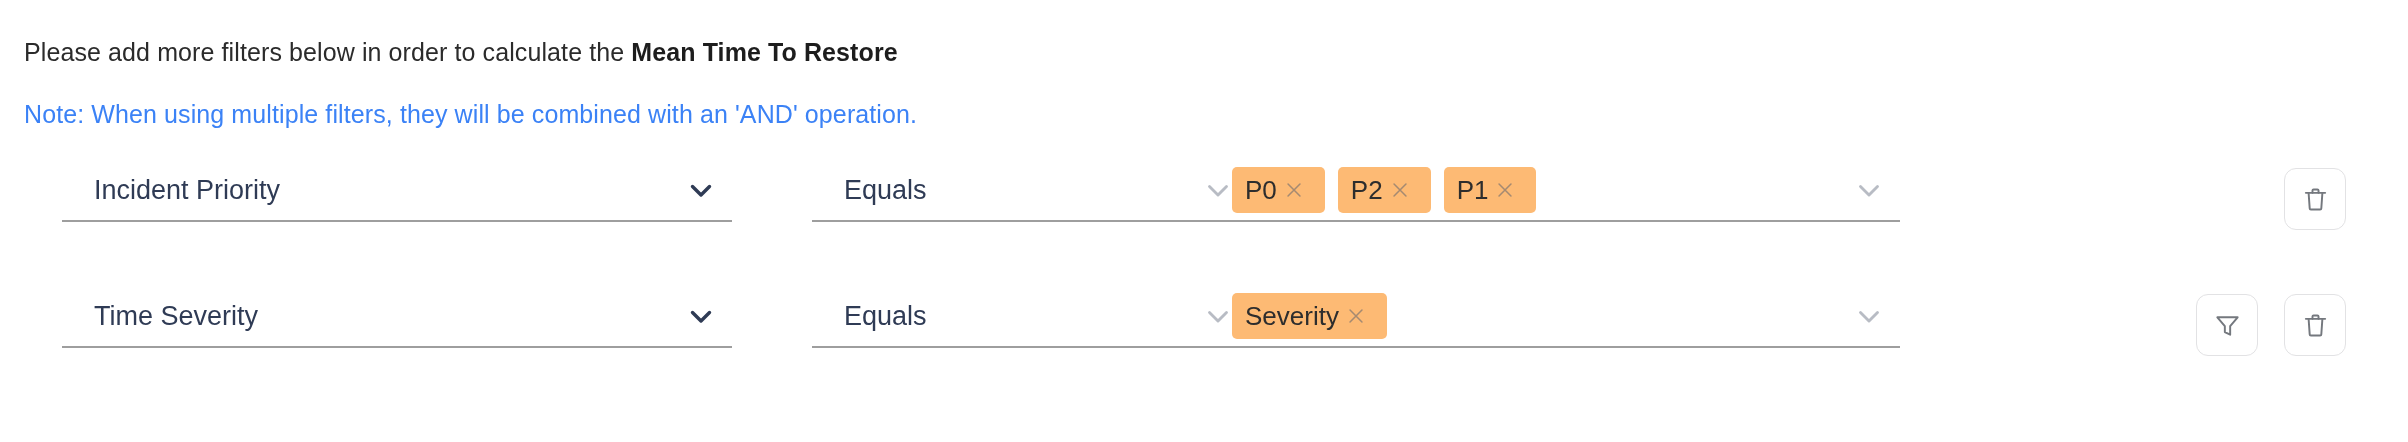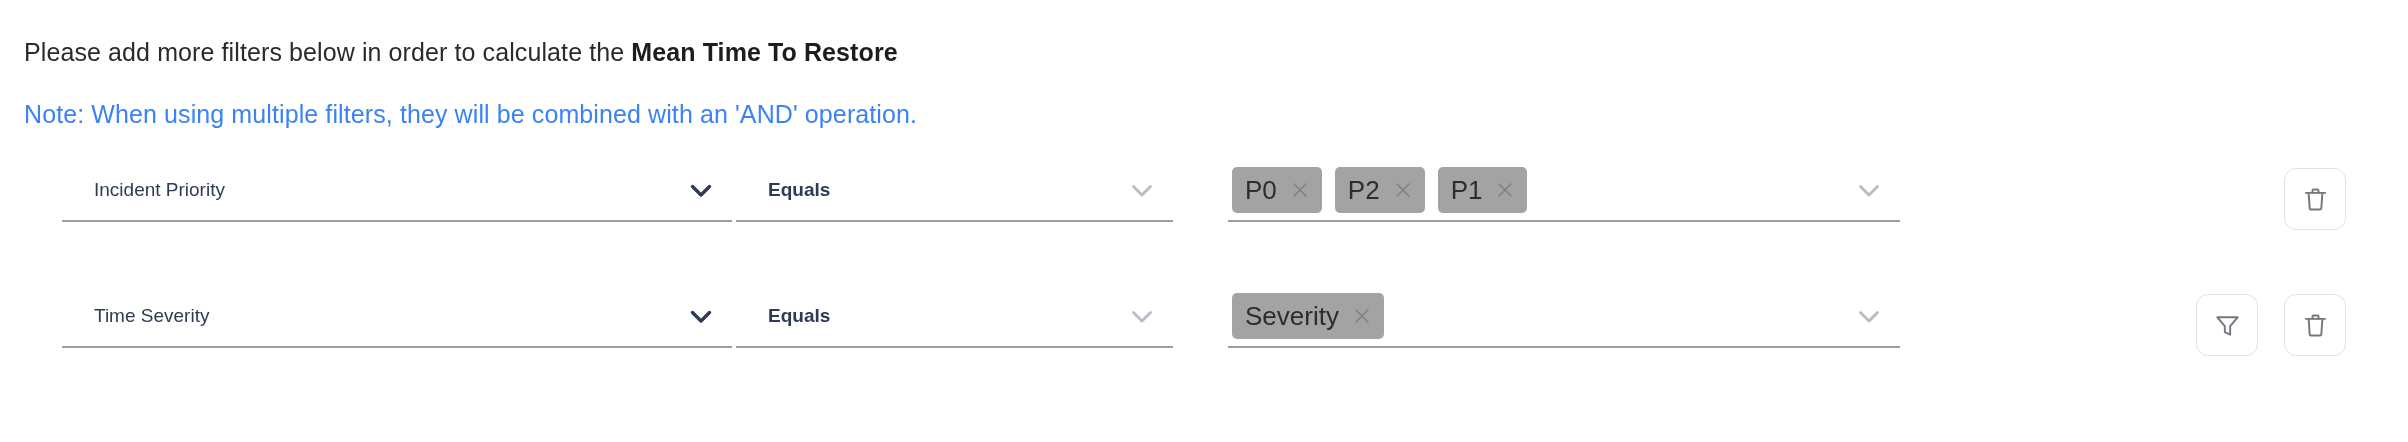--- a/index.html
+++ b/index.html
@@ -65,29 +65,29 @@
   .field {
     position: absolute;
     height: 62px;
     border-bottom: 2px solid #9e9e9e;
     display: flex;
     align-items: center;
     padding: 0 4px 0 32px;
     cursor: pointer;
   }
   .field .value {
-    font-size: 19px;
+    font-size: 27px;
     color: #2f3b55;
     white-space: nowrap;
     overflow: hidden;
     flex: 1 1 auto;
   }
 
   .field-attribute { left: 62px;  width: 670px; }
-  .field-operator  { left: 736px; width: 437px; font-weight: bold; }
+  .field-operator  { left: 812px; width: 437px; }
   .field-values    { left: 1228px; width: 672px; padding-left: 4px; }
 
   
   .chev {
     flex: 0 0 auto;
     width: 34px;
     height: 34px;
     display: inline-block;
     margin-left: 8px;
     margin-right: 10px;
@@ -101,25 +101,25 @@
     display: flex;
     align-items: center;
     gap: 13px;
     flex: 1 1 auto;
     overflow: hidden;
     min-width: 0;
   }
   .chip {
     display: inline-flex;
     align-items: center;
-    gap: 12px;
-    background: #a3a3a3;
+    gap: 6px;
+    background: #fdba74;
     border-radius: 5px;
     height: 46px;
-    padding: 0 11px 0 13px;
+    padding: 0 20px 0 13px;
     font-size: 26px;
     color: #2d2d2d;
     white-space: nowrap;
     cursor: pointer;
   }
   .chip .chip-label { line-height: 1; }
   .chip .chip-x {
     width: 22px;
     height: 22px;
     flex: 0 0 auto;

